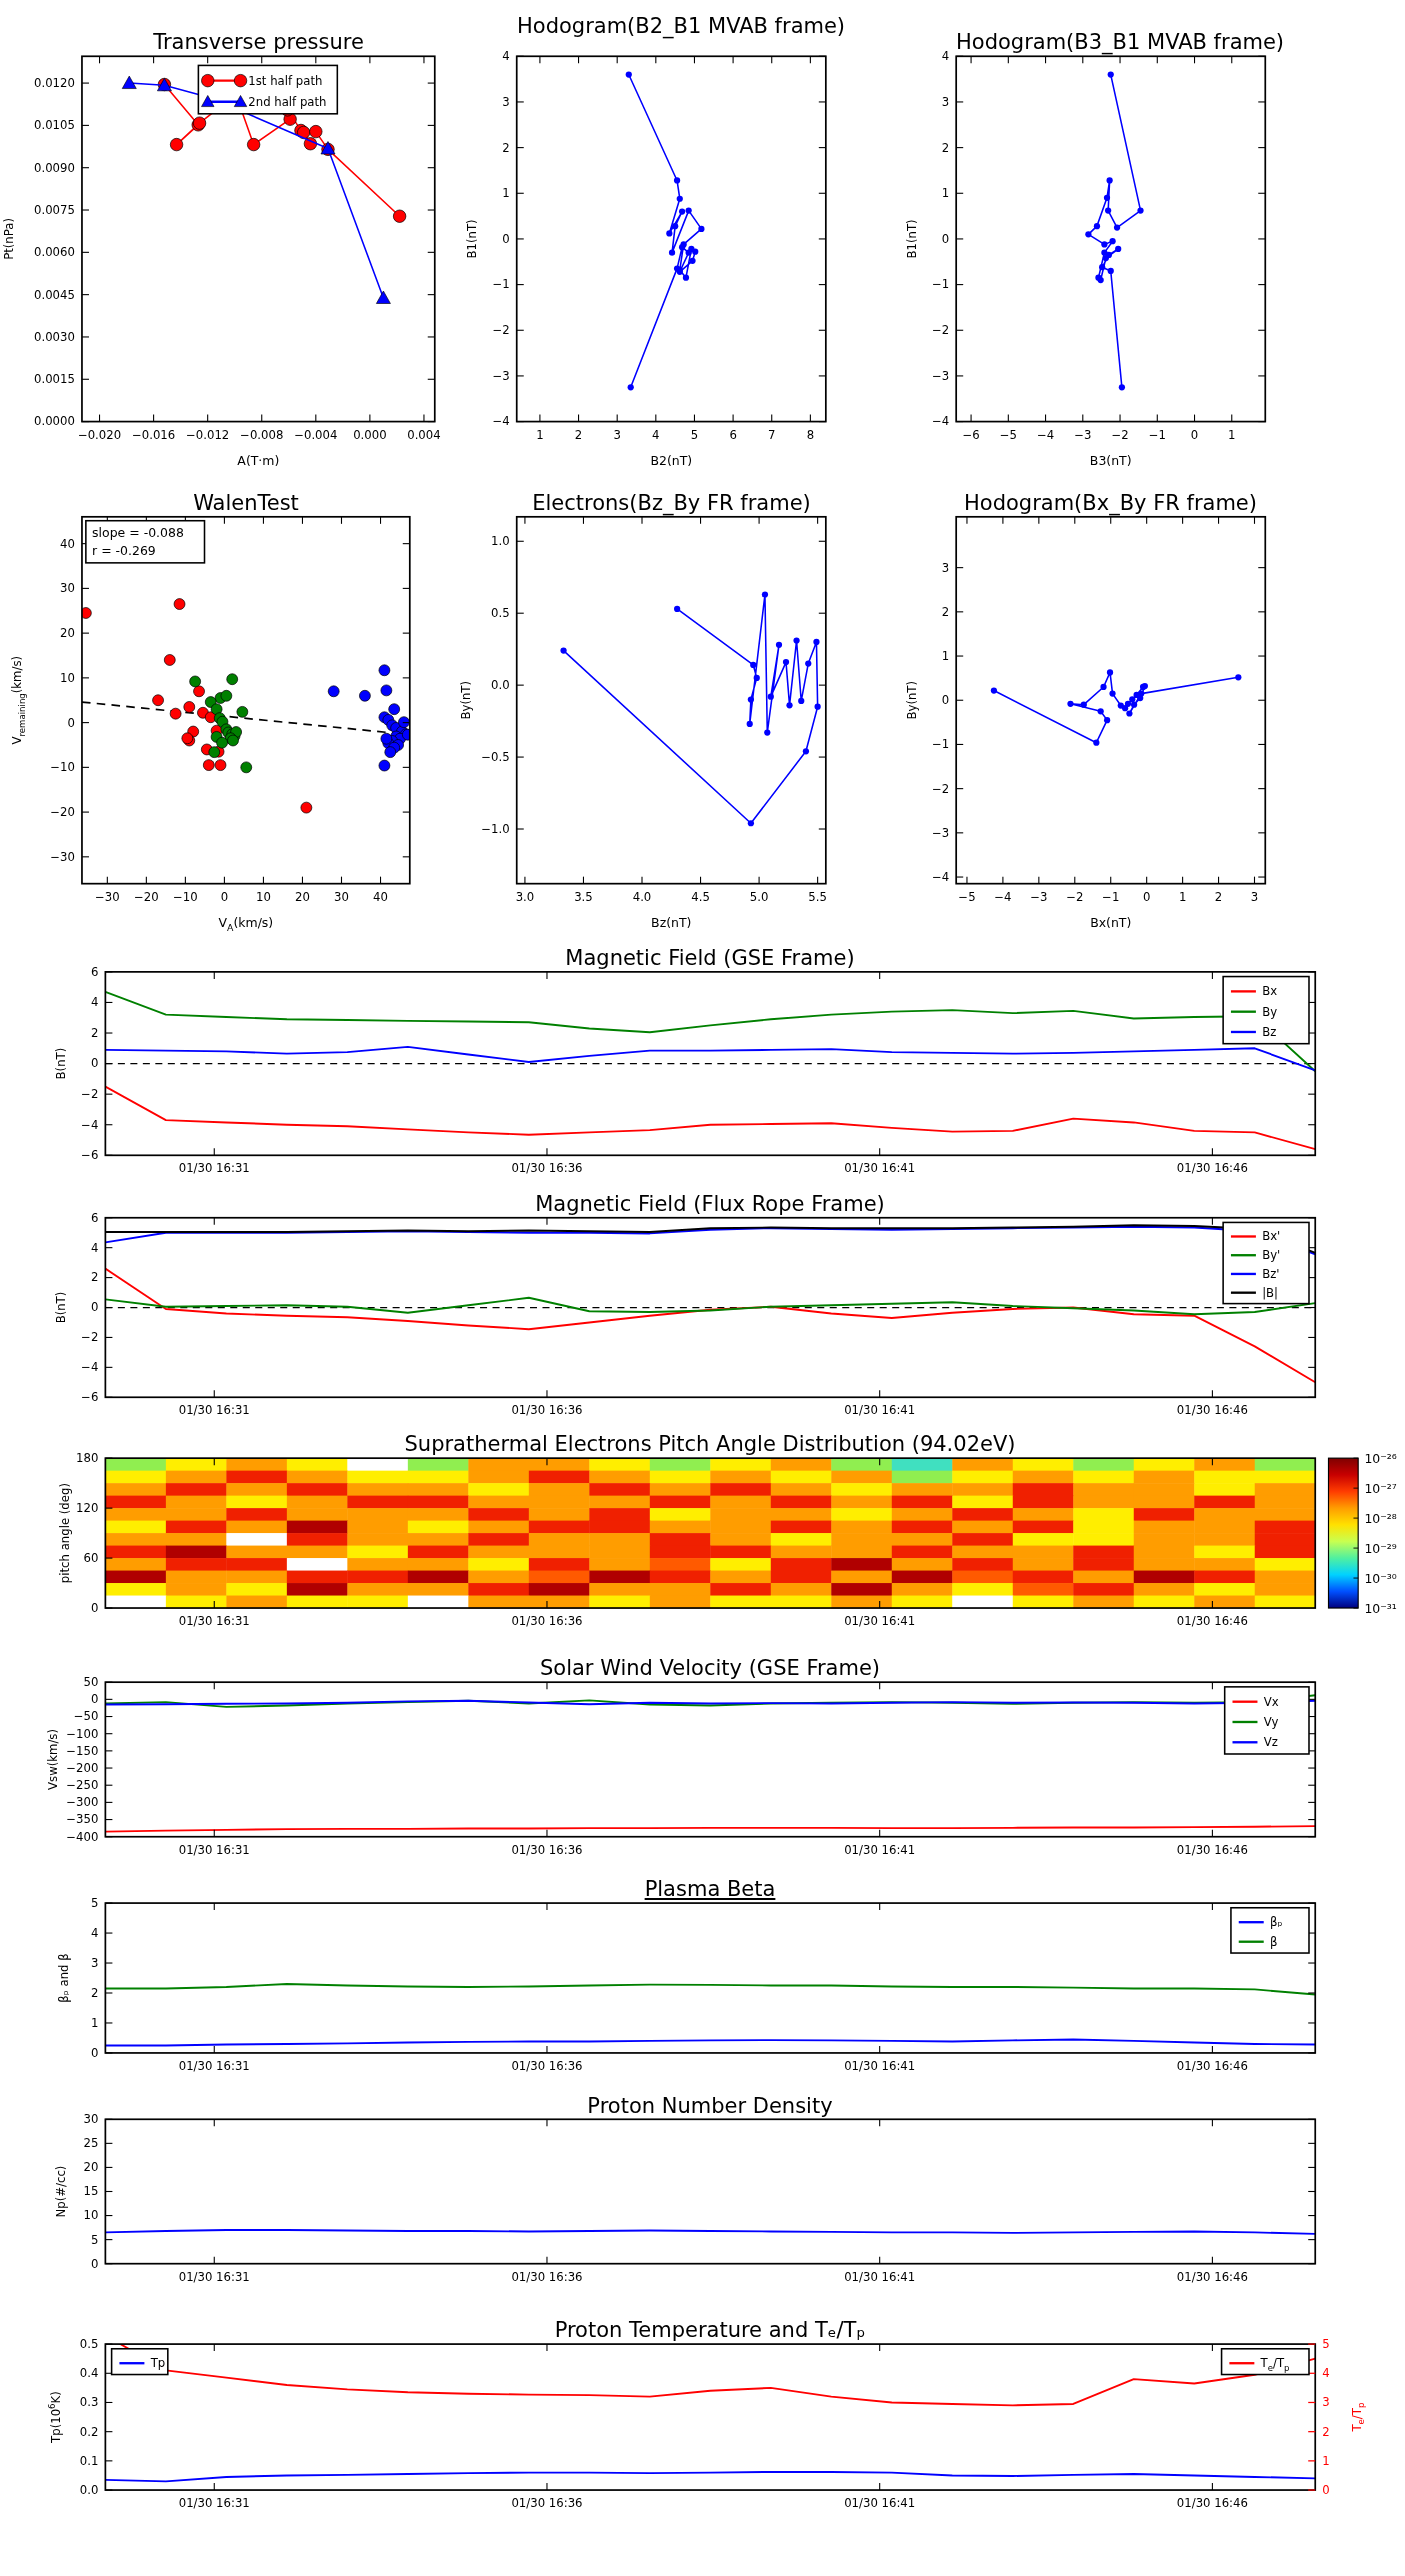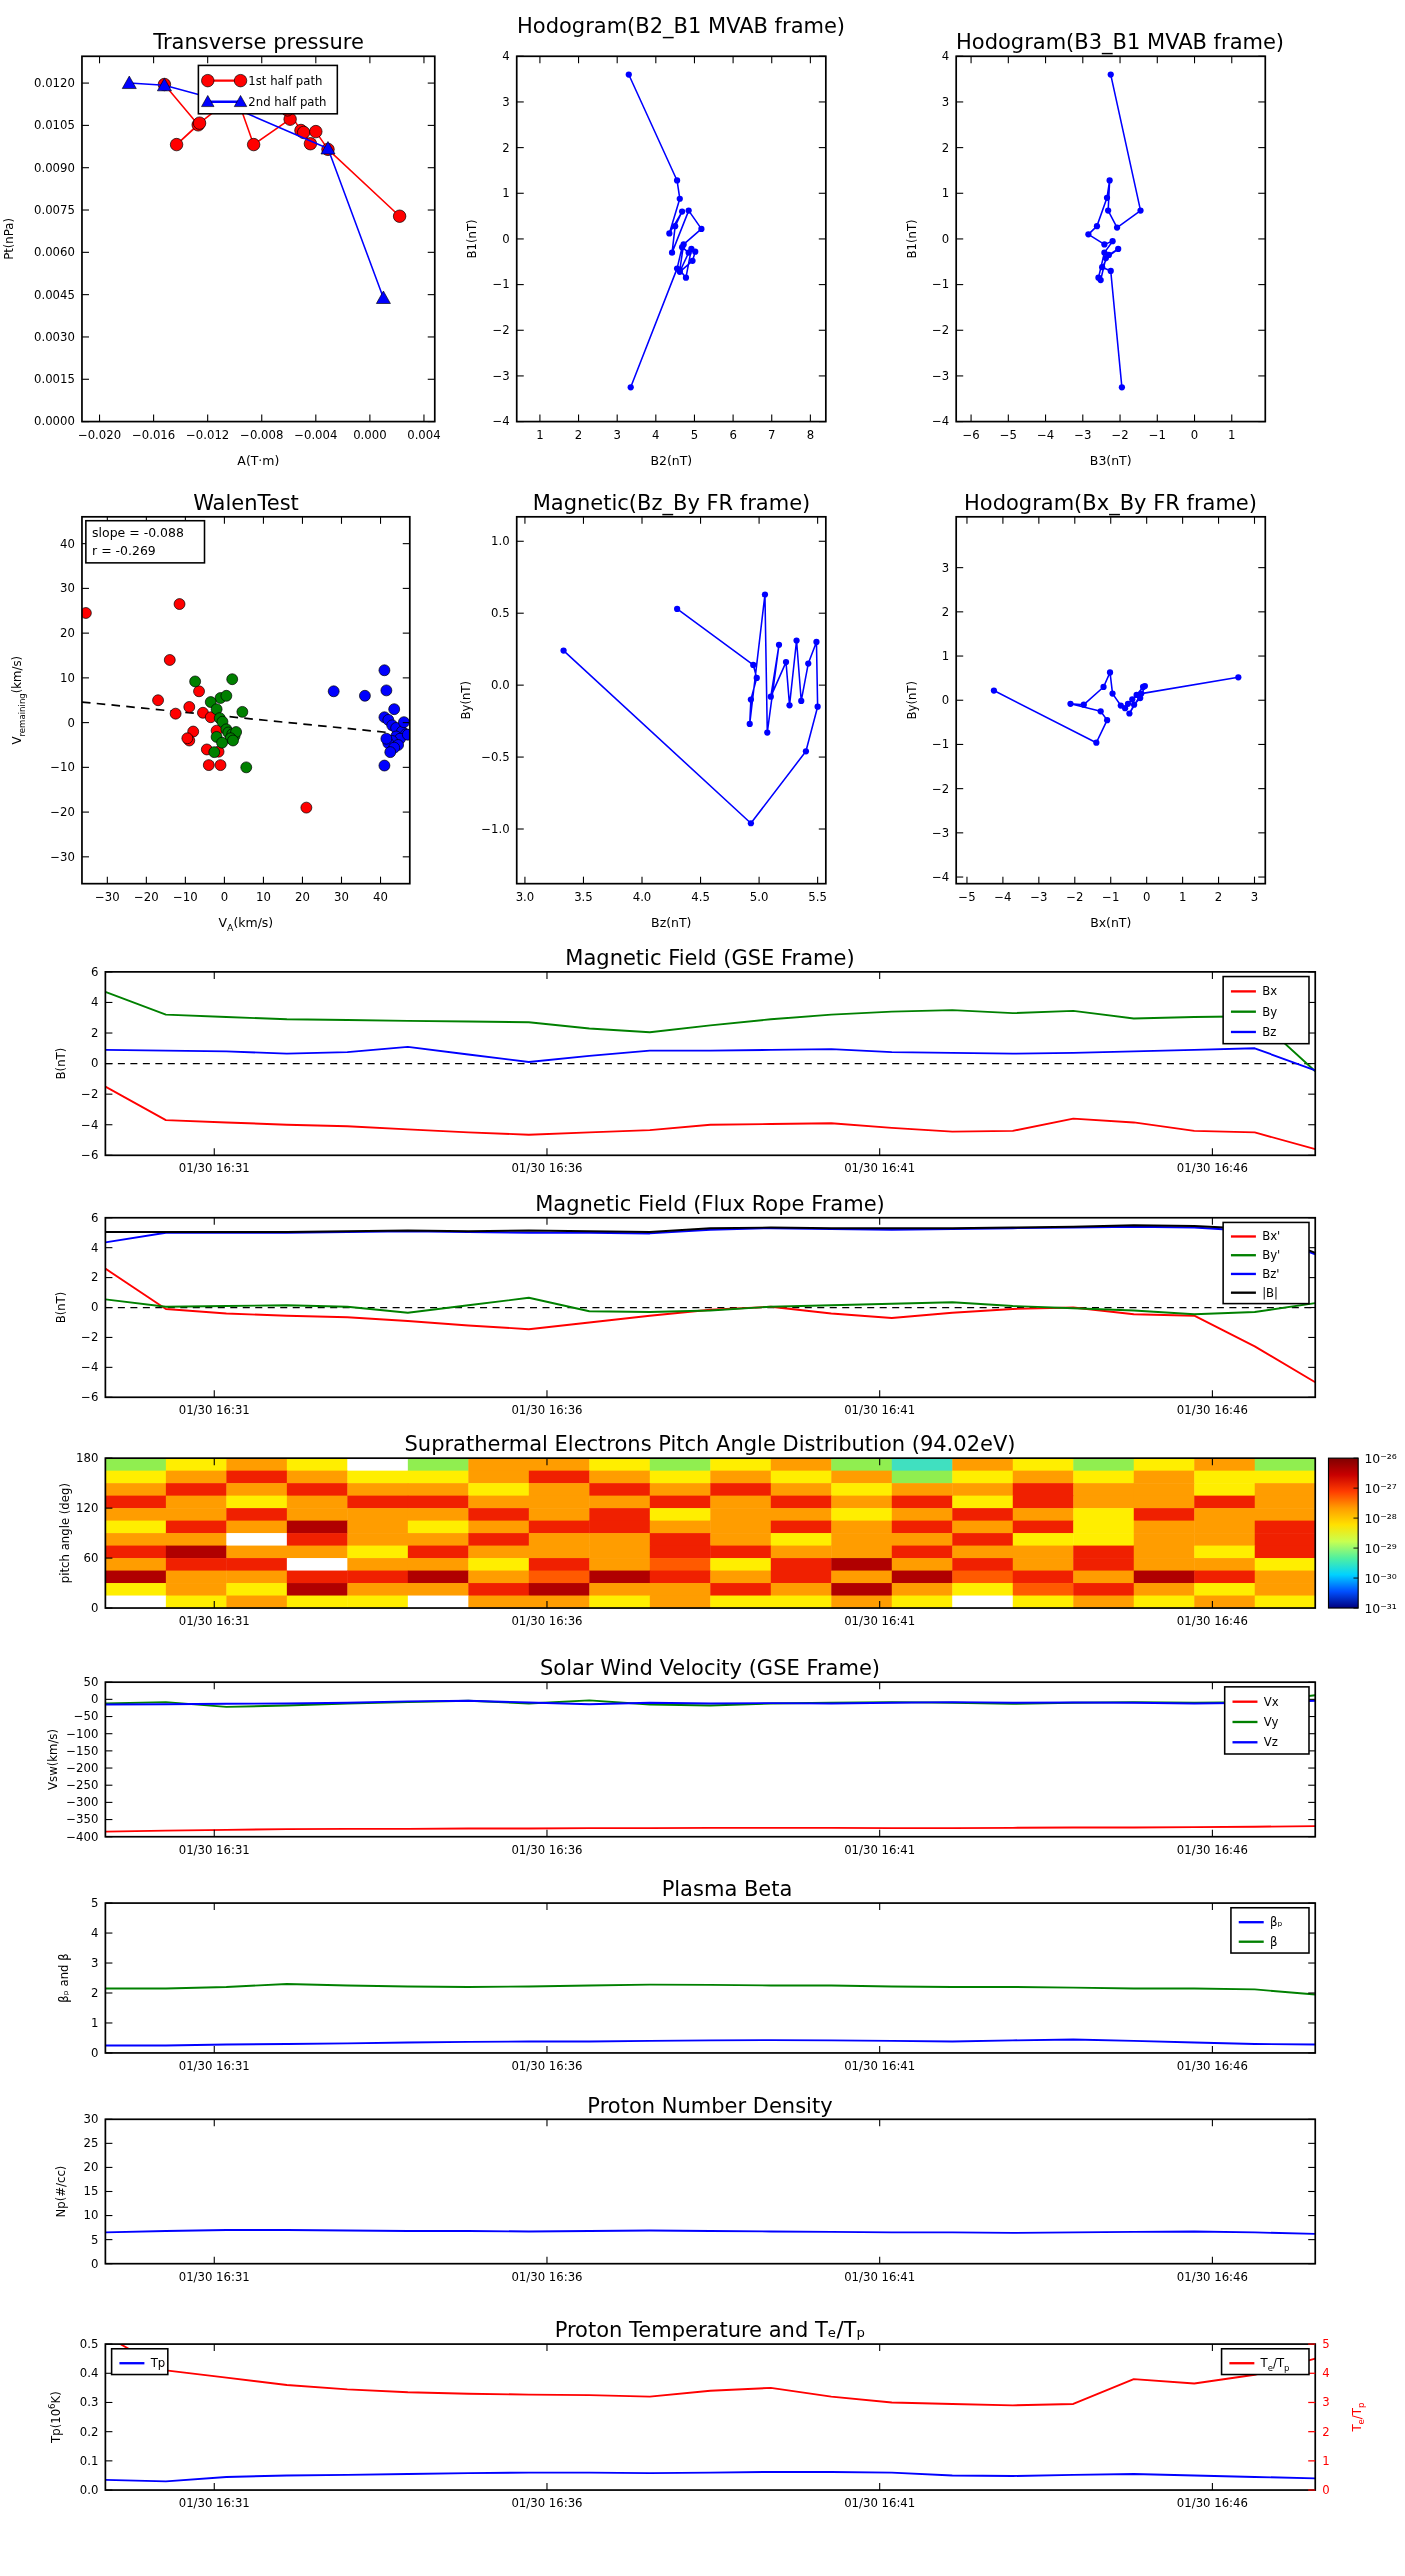--- a/index.html
+++ b/index.html
@@ -1140,24 +1140,24 @@
       <text x="193" y="3032.5" fill="#000" font-size="15" text-anchor="start" font-family="&quot;DejaVu Sans&quot;,&quot;Liberation Sans&quot;,sans-serif"><tspan dy="0.0">Tp</tspan></text>
       <rect x="1565" y="3009" width="112" height="33" fill="#fff" stroke="#000" stroke-width="2"></rect>
       <line x1="1575" y1="3027.5" x2="1607" y2="3027.5" stroke="#ff0000" stroke-width="3"></line>
       <text x="1615" y="3032.5" fill="#000" font-size="15" text-anchor="start" font-family="&quot;DejaVu Sans&quot;,&quot;Liberation Sans&quot;,sans-serif"><tspan dy="0.0">T</tspan><tspan dy="4.5" font-size="11">e</tspan><tspan dy="-4.5">/T</tspan><tspan dy="4.5" font-size="11">p</tspan></text>
     </svg>
 
 <div class="chart-title" style="left: 82px; width: 353px; top: 30px;">Transverse pressure</div>
 <div class="chart-title" style="left: 517px; width: 309px; top: 14px;">Hodogram(B2_B1 MVAB frame)</div>
 <div class="chart-title" style="left: 956px; width: 309px; top: 30px;">Hodogram(B3_B1 MVAB frame)</div>
 <div class="chart-title" style="left: 82px; width: 328px; top: 491px;">WalenTest</div>
-<div class="chart-title" style="left: 517px; width: 309px; top: 491px;">Magnetic(Bz_By FR frame)</div>
+<div class="chart-title" style="left: 517px; width: 309px; top: 491px;">Electrons(Bz_By FR frame)</div>
 <div class="chart-title" style="left: 956px; width: 309px; top: 491px;">Hodogram(Bx_By FR frame)</div>
 <div class="chart-title" style="left: 105px; width: 1210px; top: 1192px;">Magnetic Field (Flux Rope Frame)</div>
 <div class="chart-title" style="left: 105px; width: 1210px; top: 946px;">Magnetic Field (GSE Frame)</div>
 <div class="chart-title" style="left: 105px; width: 1210px; top: 1432px;">Suprathermal Electrons Pitch Angle Distribution (94.02eV)</div>
 <div class="chart-title" style="left: 105px; width: 1210px; top: 1656px;">Solar Wind Velocity (GSE Frame)</div>
-<div class="chart-title" style="left: 122px; width: 1210px; top: 1877px;">Plasma Beta</div>
+<div class="chart-title" style="left: 105px; width: 1210px; top: 1877px; text-decoration: underline;">Plasma Beta</div>
 <div class="chart-title" style="left: 105px; width: 1210px; top: 2094px;">Proton Number Density</div>
 <div class="chart-title" style="left: 105px; width: 1210px; top: 2318px;">Proton Temperature and Tₑ/Tₚ</div>
 
 </div>
 
 
 </body></html>

